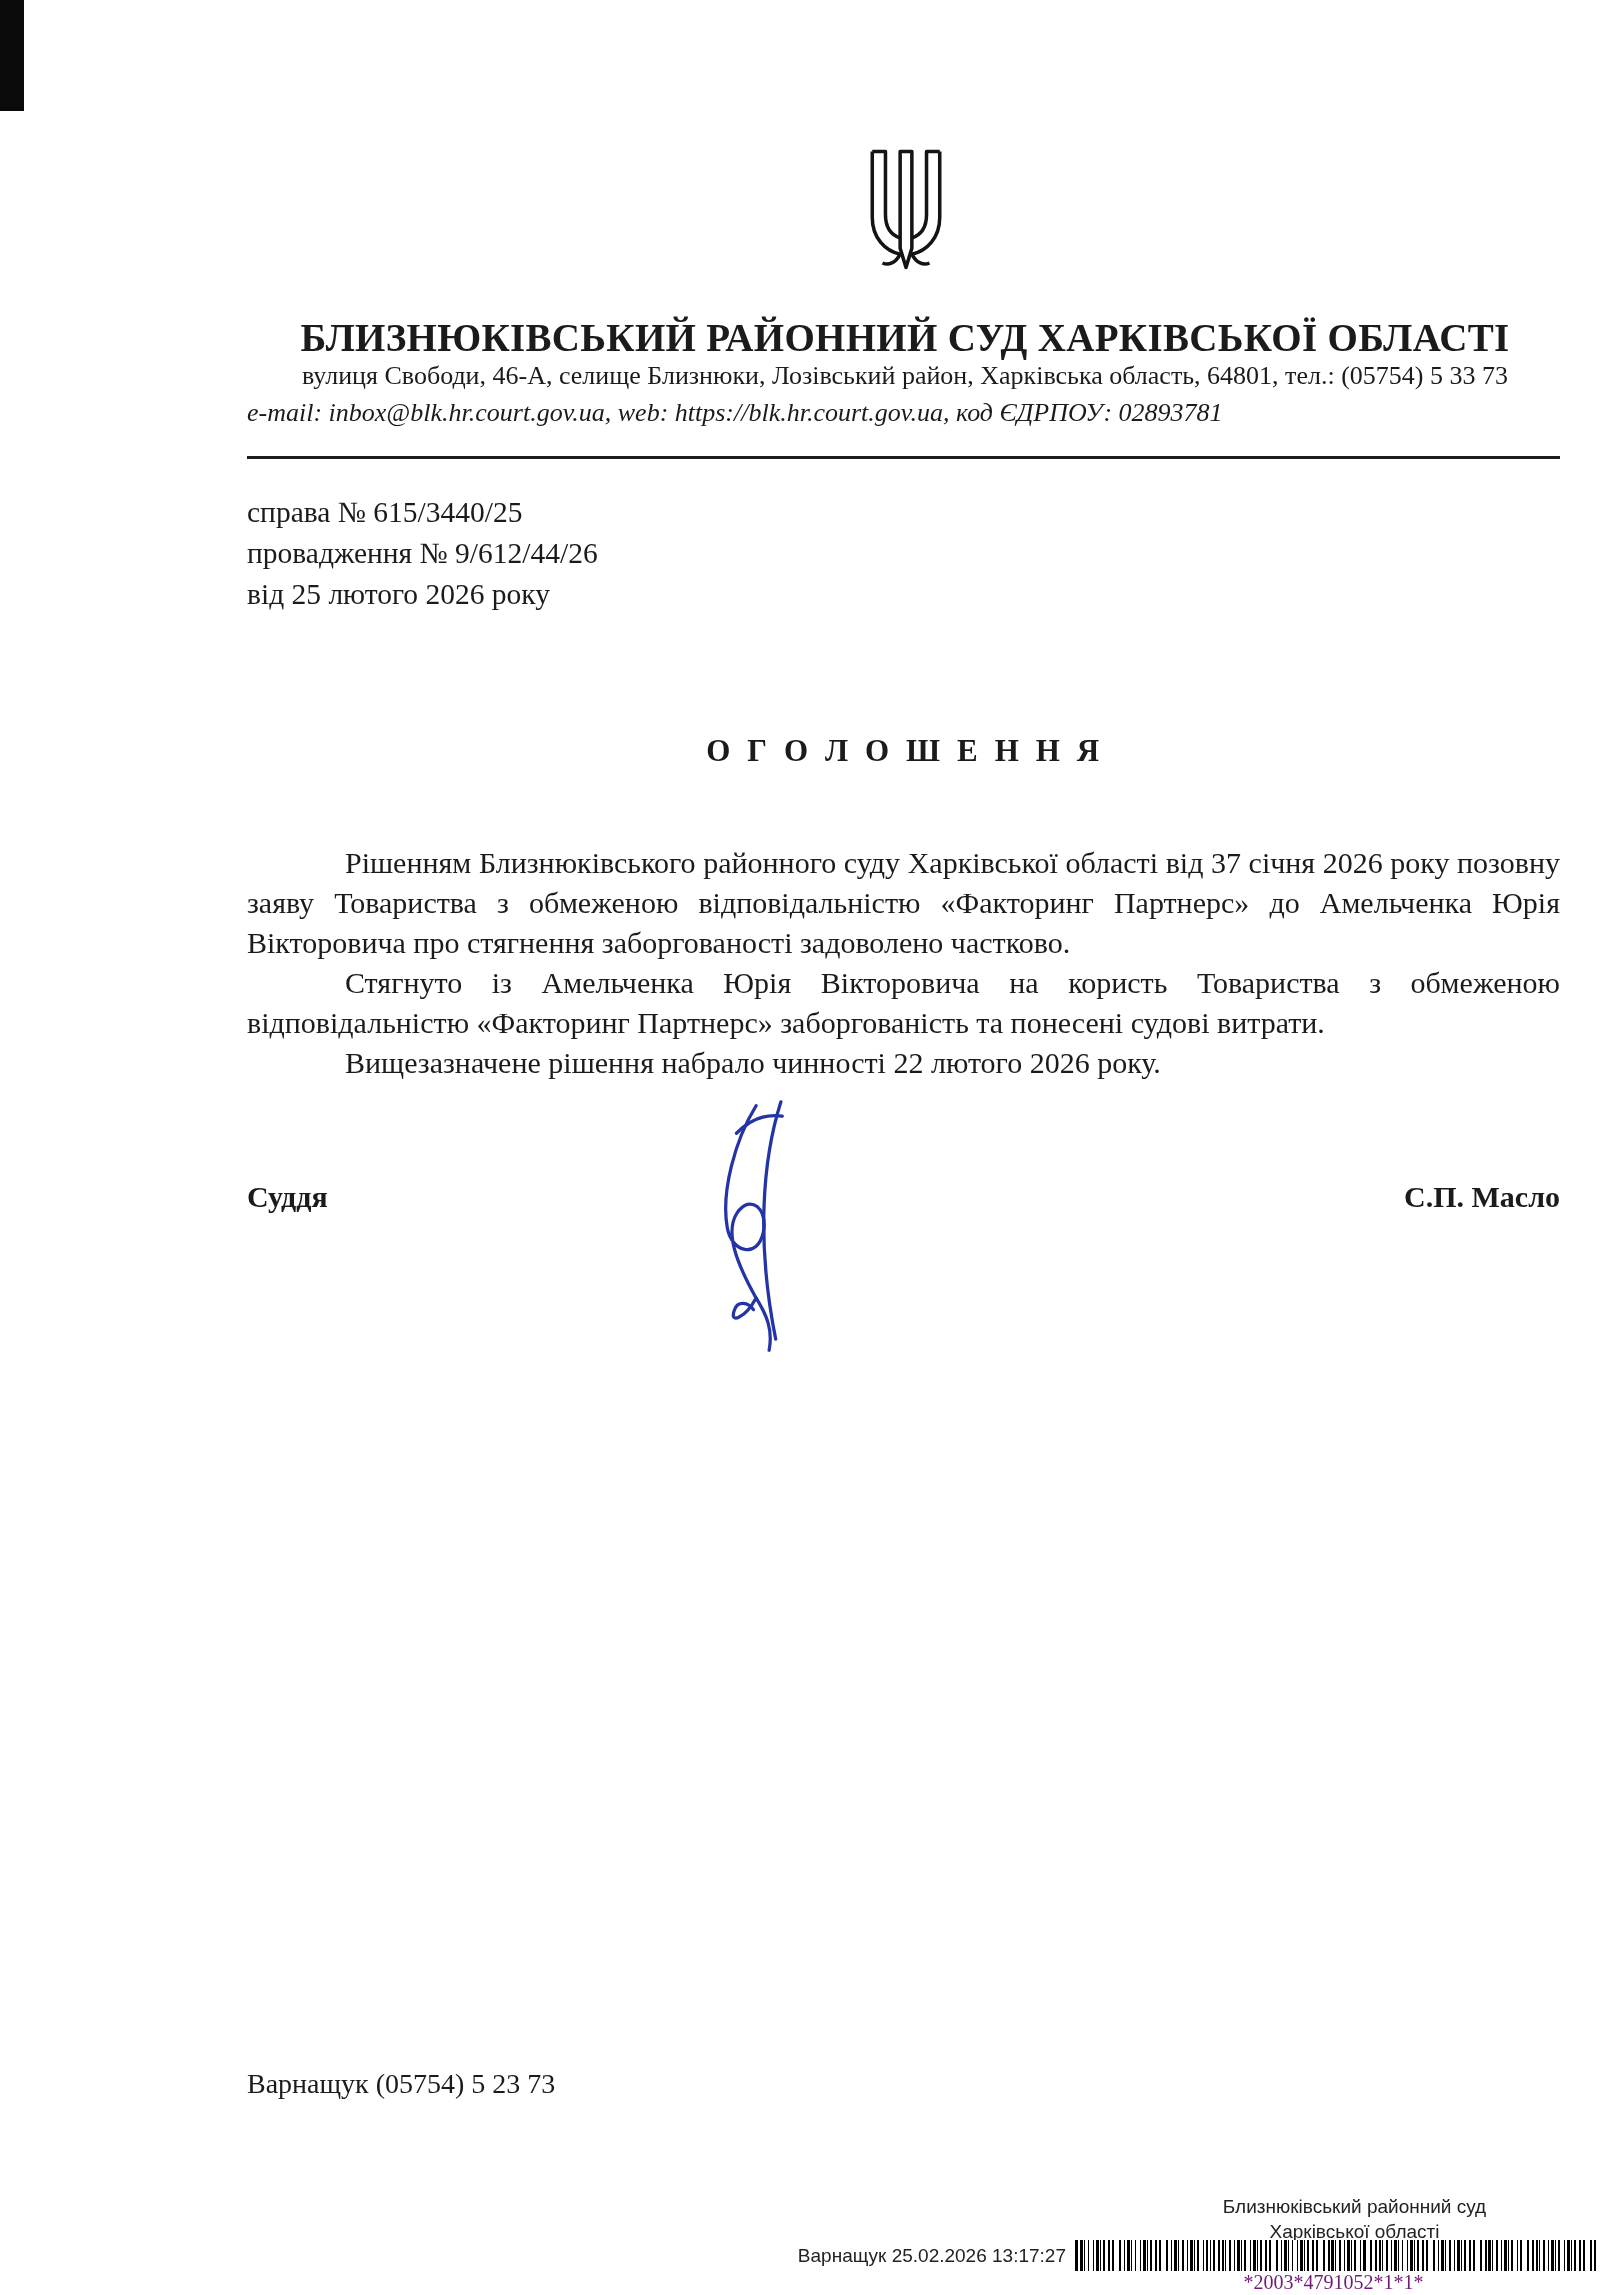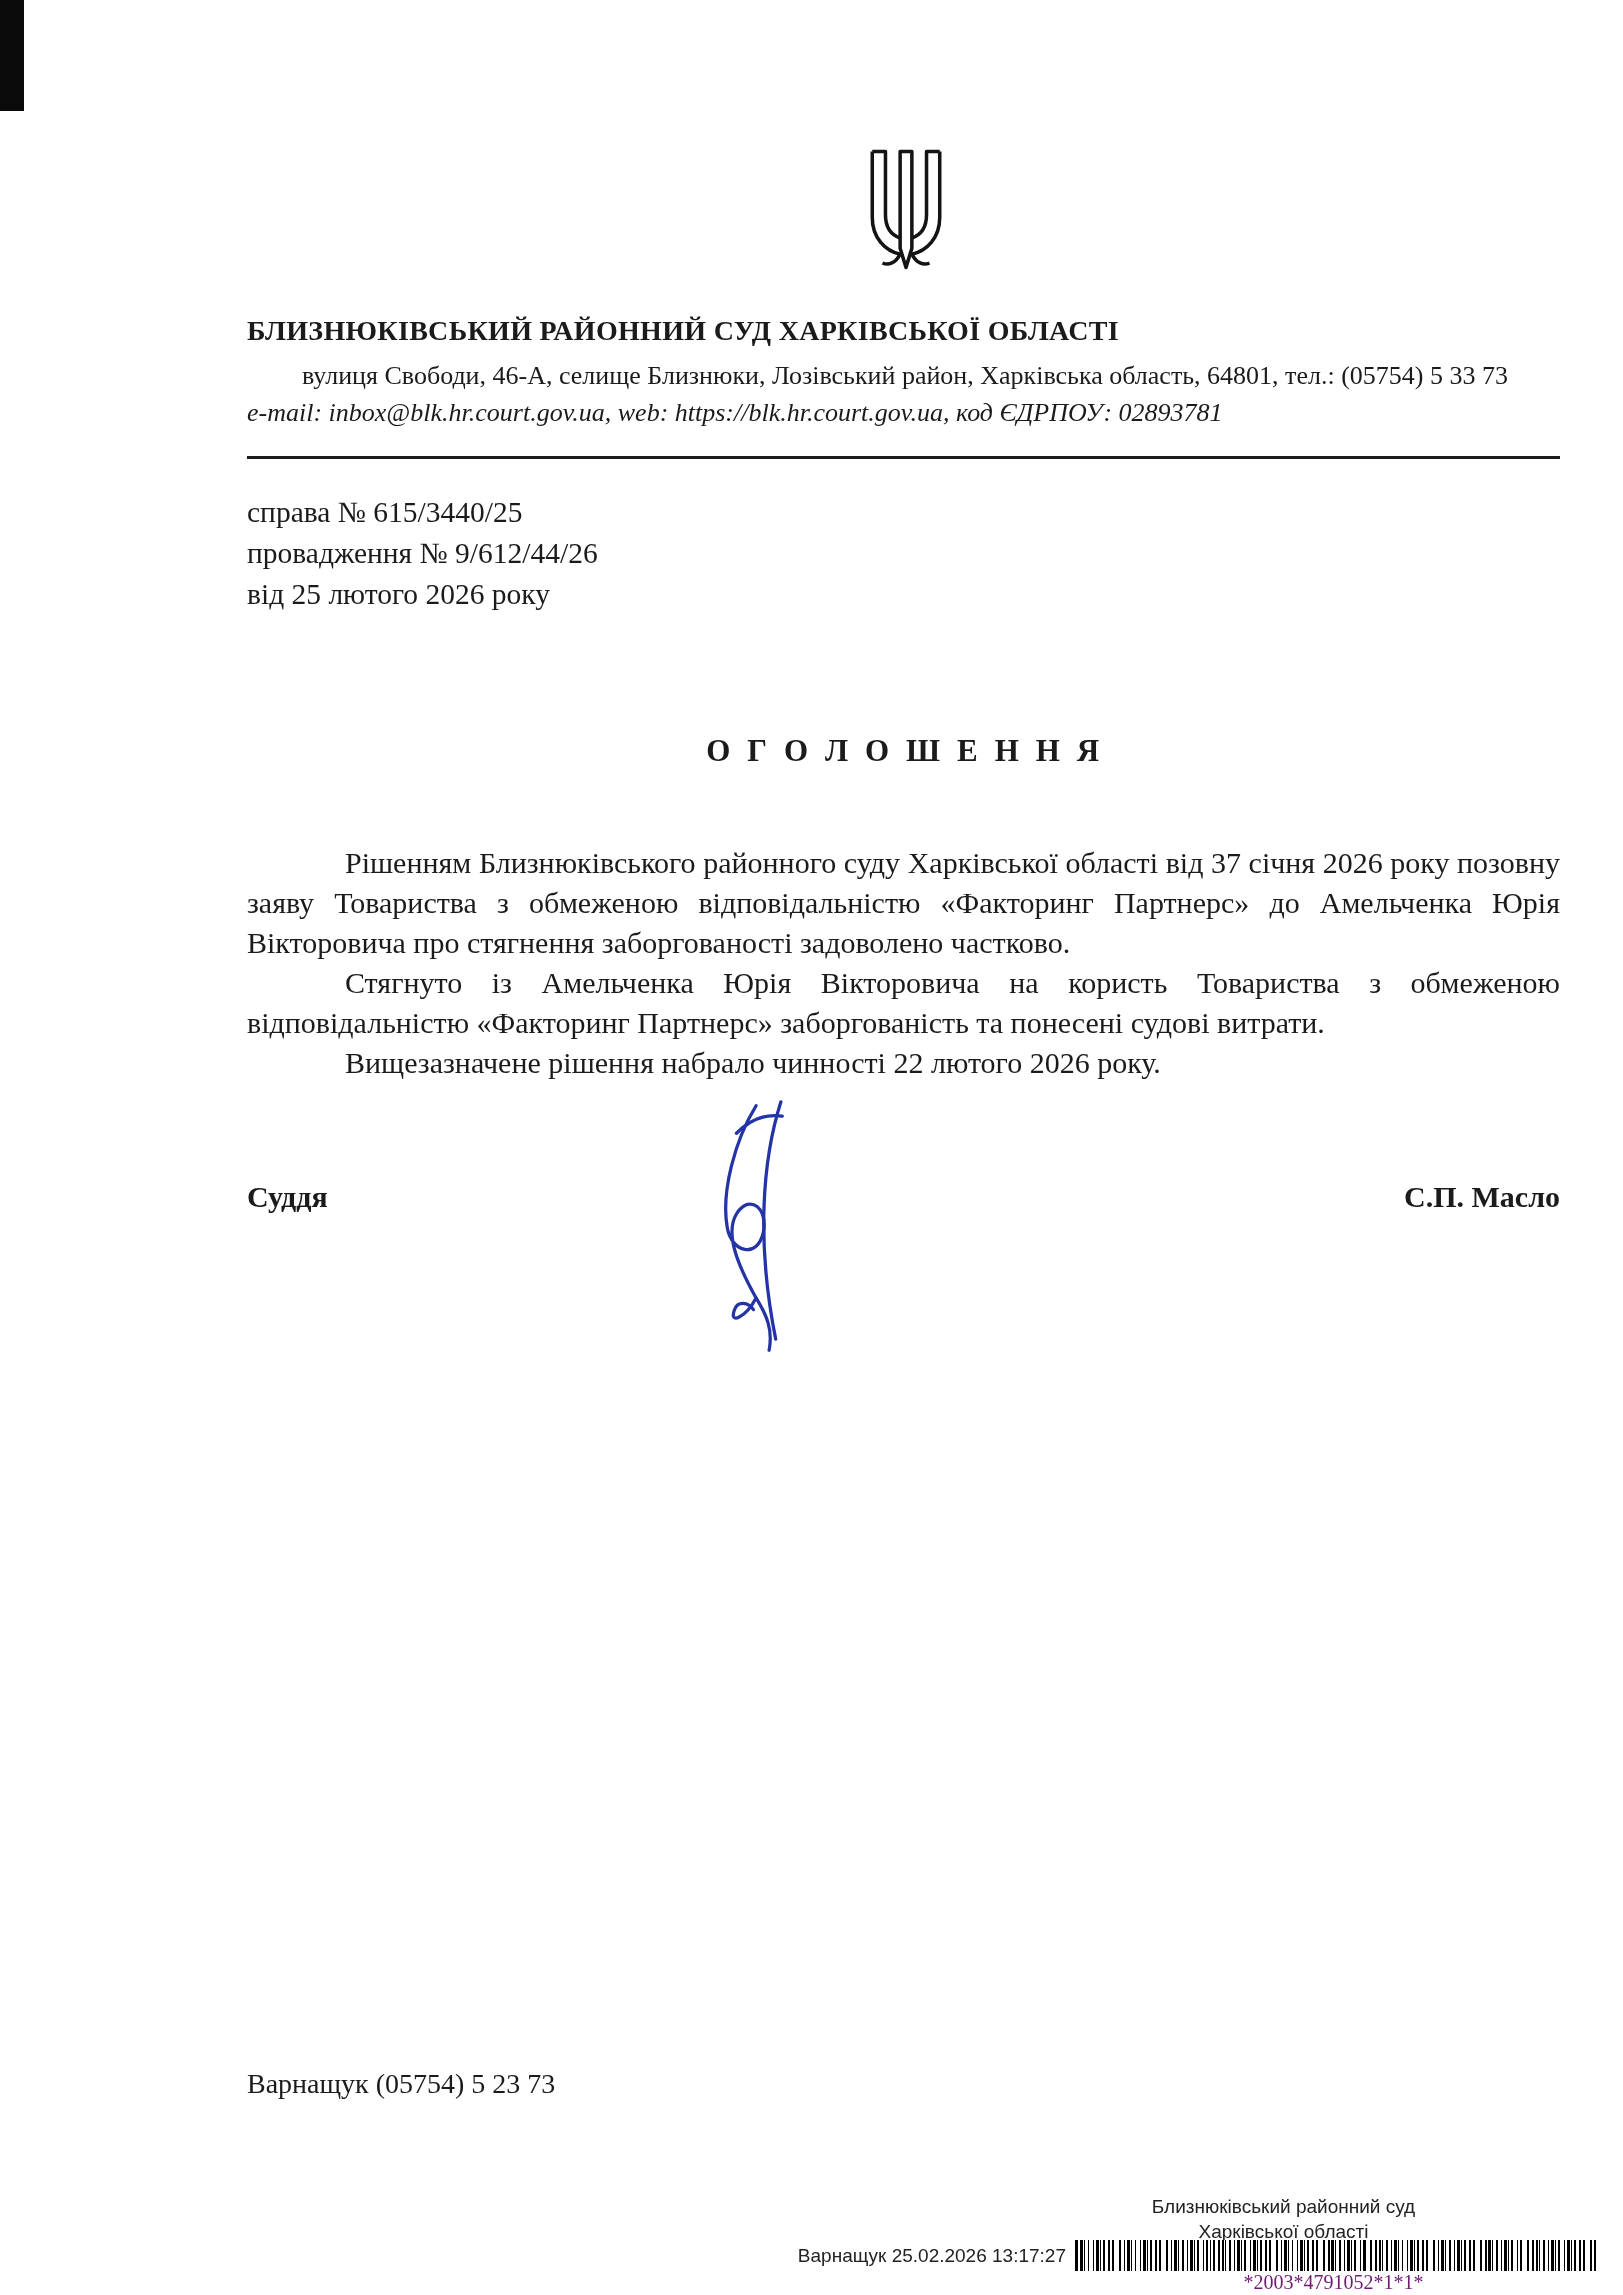--- a/index.html
+++ b/index.html
@@ -14,21 +14,21 @@
   }
   .abs { position: absolute; }
 
   
   .scan-strip { left: 0; top: 0; width: 23.6px; height: 111px; background: #0a0a0a; }
 
   
   .emblem { left: 862px; top: 144px; width: 88px; height: 147px; }
   .court-name {
     left: 247px; top: 315px; width: 1316px;
-    text-align: left; font-weight: bold; font-size: 28px; letter-spacing: 0.3px;
+    text-align: center; font-weight: bold; font-size: 39px; letter-spacing: 0.3px;
   }
   .address-line {
     left: 247px; top: 361px; width: 1316px;
     text-align: center; font-size: 26px;
   }
   .contact-line {
     left: 247px; top: 398px; width: 1316px;
     font-size: 26px; font-style: italic;
   }
   .header-rule {
@@ -55,21 +55,21 @@
     left: 247px; top: 1164px; width: 1313px;
     display: flex; justify-content: space-between;
     font-size: 30px; font-weight: bold; margin-top: 16px;
   }
   .signature-svg { left: 658px; top: 1094px; width: 170px; height: 268px; pointer-events: none; }
 
   
   .footer-contact { left: 247px; top: 2068px; font-size: 28px; }
 
   .stamp {
-    left: 1074px; top: 2194px; width: 419px;
+    left: 1145px; top: 2194px; width: 419px;
     text-align: center;
     font-family: "Liberation Sans", "DejaVu Sans", sans-serif;
     font-size: 19px; line-height: 25px; color: #222;
   }
   .timestamp {
     left: 713px; top: 2245px; width: 353px;
     text-align: right;
     font-family: "Liberation Sans", "DejaVu Sans", sans-serif;
     font-size: 19px; color: #222;
   }

